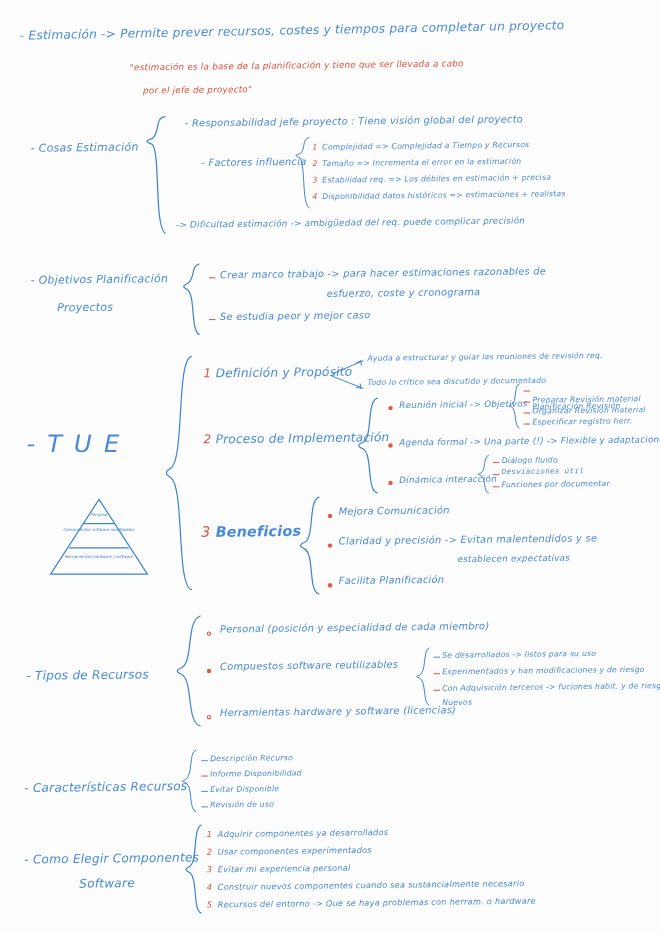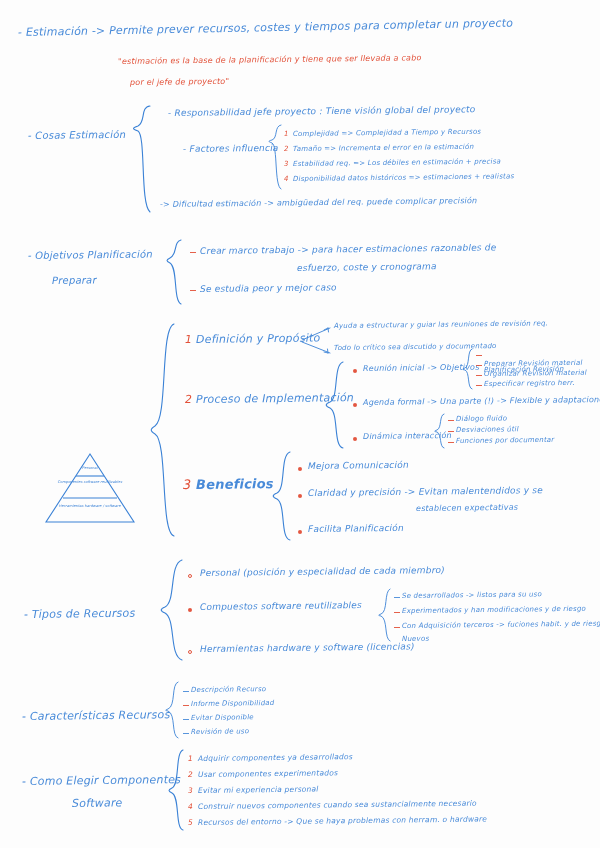--- a/index.html
+++ b/index.html
@@ -118,33 +118,34 @@
     <div class="hw red s7 tilt2" style="left:284px; top:160px;">3</div>
     <div class="hw s7 tilt2" style="left:293px; top:160px;">Estabilidad req. =&gt; Los débiles en estimación + precisa</div>
 
     <div class="hw red s7 tilt2" style="left:284px; top:175px;">4</div>
     <div class="hw s7 tilt2" style="left:293px; top:175px;">Disponibilidad datos históricos =&gt; estimaciones + realistas</div>
   </div>
 
   <div class="hw s8 tilt2" style="left:160px; top:200px;">-&gt;  Dificultad estimación -&gt; ambigüedad del req. puede complicar precisión</div>
 
   <div class="hw s10 tilt2" style="left:28px; top:250px;">- Objetivos Planificación</div>
-  <div class="hw s10 tilt2" style="left:52px; top:275px;">Preparar</div>
+  <div class="hw s10 tilt2" style="left:52px; top:275px;">Proyectos</div>
 
   <svg class="ink" style="left:166px; top:238px; width:22px; height:68px;" viewBox="0 0 22 68">
     <path d="M15 2 C7 4 12 16 4 20 C0 22 0 23 4 25 C12 30 7 62 15 66"></path>
   </svg>
 
   <div class="dash red" style="left:190px; top:252px;"></div>
   <div class="hw s9 tilt2" style="left:200px; top:246px;">Crear marco trabajo -&gt; para hacer estimaciones razonables de</div>
   <div class="hw s9 tilt2" style="left:297px; top:263px;">esfuerzo, coste y cronograma</div>
 
   <div class="dash red" style="left:190px; top:290px;"></div>
   <div class="hw s9 tilt2" style="left:200px; top:284px;">Se estudia peor y mejor caso</div>
 
+  <div class="hw s22" style="left:24px; top:392px; letter-spacing:2px;">-  T U E</div>
 
   <div class="pyr" style="left:44px; top:452px; width:92px; height:72px;">
     <svg width="92" height="72" viewBox="0 0 92 72">
       <path d="M46 2 L90 70 L2 70 Z"></path>
       <line x1="32" y1="24" x2="60" y2="24"></line>
       <line x1="19" y1="46" x2="73" y2="46"></line>
     </svg>
     <div class="pyr-txt" style="left:11px; top:14px;">Personal</div>
     <div class="pyr-txt" style="left:11px; top:28px; width:70px;">Componentes software reutilizables</div>
     <div class="pyr-txt" style="left:11px; top:52px; width:70px;">Herramientas hardware / software</div>
@@ -194,21 +195,21 @@
   <div class="bullet" style="left:353px; top:437px;"></div>
   <div class="hw s8 tilt2" style="left:363px; top:432px;">Dinámica interacción</div>
 
   <svg class="ink" style="left:434px; top:413px; width:14px; height:36px;" viewBox="0 0 14 36">
     <path class="thin" d="M10 1 C5 2 8 15 3 17 C0 18 0 18.5 3 19 C8 21 5 34 10 35"></path>
   </svg>
   <div>
     <div class="dash red" style="left:448px; top:420px;"></div>
     <div class="hw s7 tilt2" style="left:456px; top:415px;">Diálogo fluido</div>
     <div class="dash red" style="left:448px; top:431px;"></div>
-    <div class="hw s7 tilt2" style="left:456px; top:426px;">Desviaciones útil</div>
+    <div class="hw s7 tilt2" style="left:456px; top:426px;font-family:Liberation Mono, monospace;">Desviaciones útil</div>
     <div class="dash red" style="left:448px; top:442px;"></div>
     <div class="hw s7 tilt2" style="left:456px; top:437px;">Funciones por documentar</div>
   </div>
 
   <div class="hw red s13 tilt2" style="left:183px; top:477px;">3</div>
   <div class="hw s13 tilt2" style="left:196px; top:477px;font-weight:bold;">Beneficios</div>
 
   <svg class="ink" style="left:272px; top:450px; width:24px; height:92px;" viewBox="0 0 24 92">
     <path d="M18 2 C8 5 14 39 5 43 C0 45 0 47 5 49 C14 54 8 88 18 90"></path>
   </svg>

